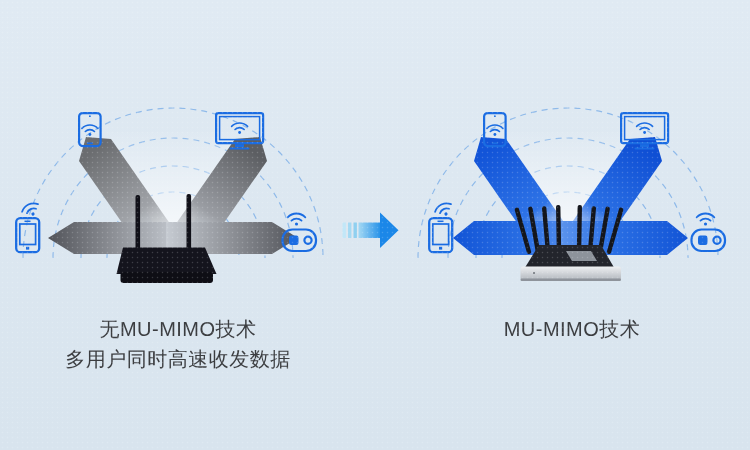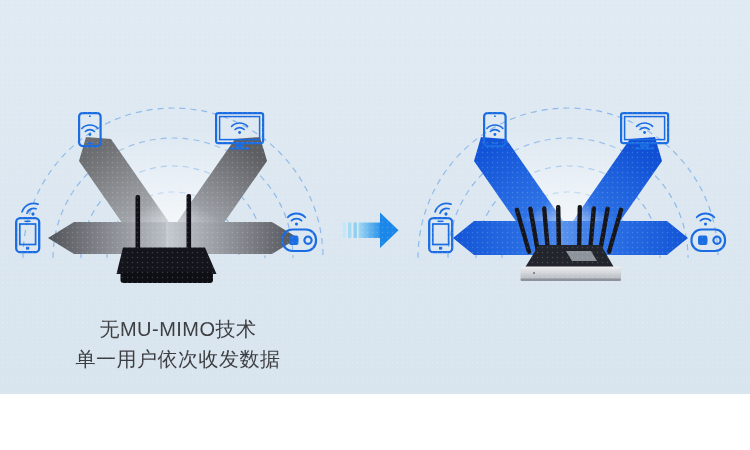--- a/index.html
+++ b/index.html
@@ -1,17 +1,17 @@
 <!DOCTYPE html>
 <html style="--background: #e0eaf3; --background-bottom: #d8e4ee; --text: #3b3d40; --icon-blue: #1a6ce2; --arc-blue: #82b2e8; --beam-gray-dark: #606266; --beam-blue-dark: #1457d9; --arrow-blue: #1b87e8; --router-black: #14141d; --router-silver: #c9ced4;"><head>
 <meta charset="utf-8">
 <style>
   html,body{margin:0;padding:0;}
   body{width:750px;height:450px;overflow:hidden;font-family:"Liberation Sans","DejaVu Sans",sans-serif;}
-  .stage{position:relative;width:750px;height:394px;
+  .stage{position:relative;width:750px;height:450px;
          background:linear-gradient(var(--background,#e0eaf3),var(--background-bottom,#d8e4ee));}
   .stage::after{content:"";position:absolute;inset:0;pointer-events:none;opacity:.3;
          background-image:radial-gradient(rgba(255,255,255,.6) .5px, rgba(255,255,255,0) 1.1px);
          background-size:5px 5px;}
   .art{position:absolute;left:0;top:0;width:750px;height:450px;display:block;}
   .caption{position:absolute;width:320px;text-align:center;color:var(--text,#3b3d40);
            letter-spacing:.5px;font-weight:500;}
   .caption div{font-size:20px;line-height:30px;white-space:nowrap;}
   .caption-left{left:18px;top:314px;}
   .caption-right{left:412px;top:314px;}
@@ -192,18 +192,19 @@
     <g class="device" transform="translate(691,225)" stroke="currentColor" fill="none" stroke-width="2.2">
       <rect x="0.5" y="4.5" width="33.5" height="21.5" rx="10"></rect>
       <rect x="7" y="10.5" width="9.5" height="9.5" rx="2.2" fill="currentColor" stroke="none"></rect>
       <circle cx="26" cy="15.2" r="3.6"></circle>
     </g>
     <use class="device" href="#wifi" transform="translate(705.5,224) scale(1.05)"></use>
   </svg>
 
   <div class="caption caption-left">
     <div>无MU-MIMO技术</div>
-    <div>单一用户依次收发数据</div>
+    <div>多用户同时高速收发数据</div>
   </div>
   <div class="caption caption-right">
+    <div>MU-MIMO技术</div>
   </div>
 
 </div>
 
 </body></html>

